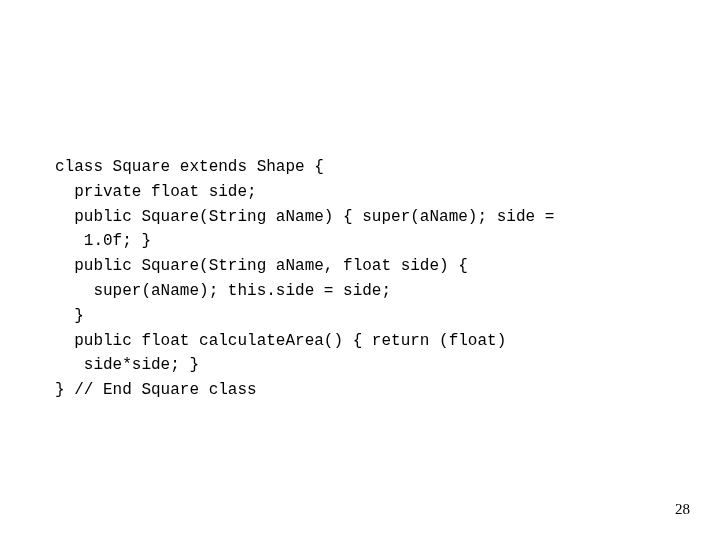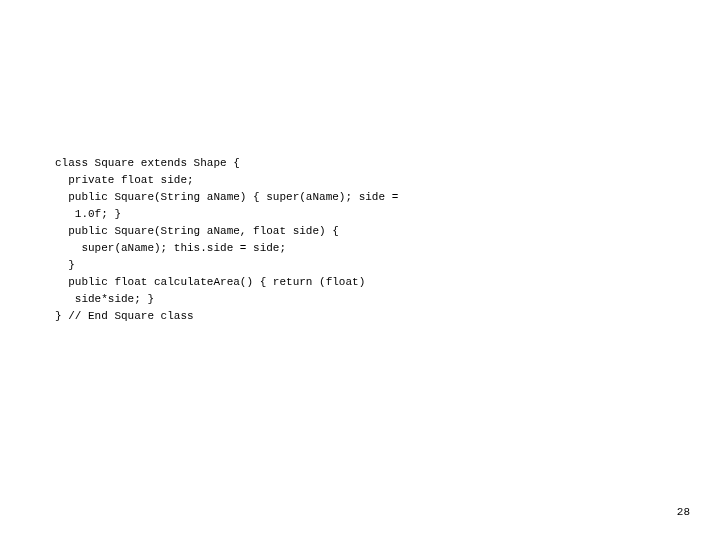--- a/index.html
+++ b/index.html
@@ -21,32 +21,32 @@
       height: 540px;
       background: #ffffff;
       position: relative;
     }
 
     .code-block {
       position: absolute;
       top: 155px;
       left: 55px;
       font-family: 'Courier New', Courier, monospace;
-      font-size: 11px;
+      font-size: 16px;
       line-height: 1.55;
       color: #000000;
       white-space: pre;
     }
 
     .page-number {
       position: absolute;
       bottom: 22px;
       right: 30px;
-      font-family: Liberation Mono, monospace;
-      font-size: 11px;
+      font-family: Liberation Serif, serif;
+      font-size: 15px;
       color: #000000;
     }
   </style>
 </head>
 <body>
 
 <div class="slide-container">
 
   <pre class="code-block"><span>class Square extends Shape {</span>
 <span>  private float side;</span>

